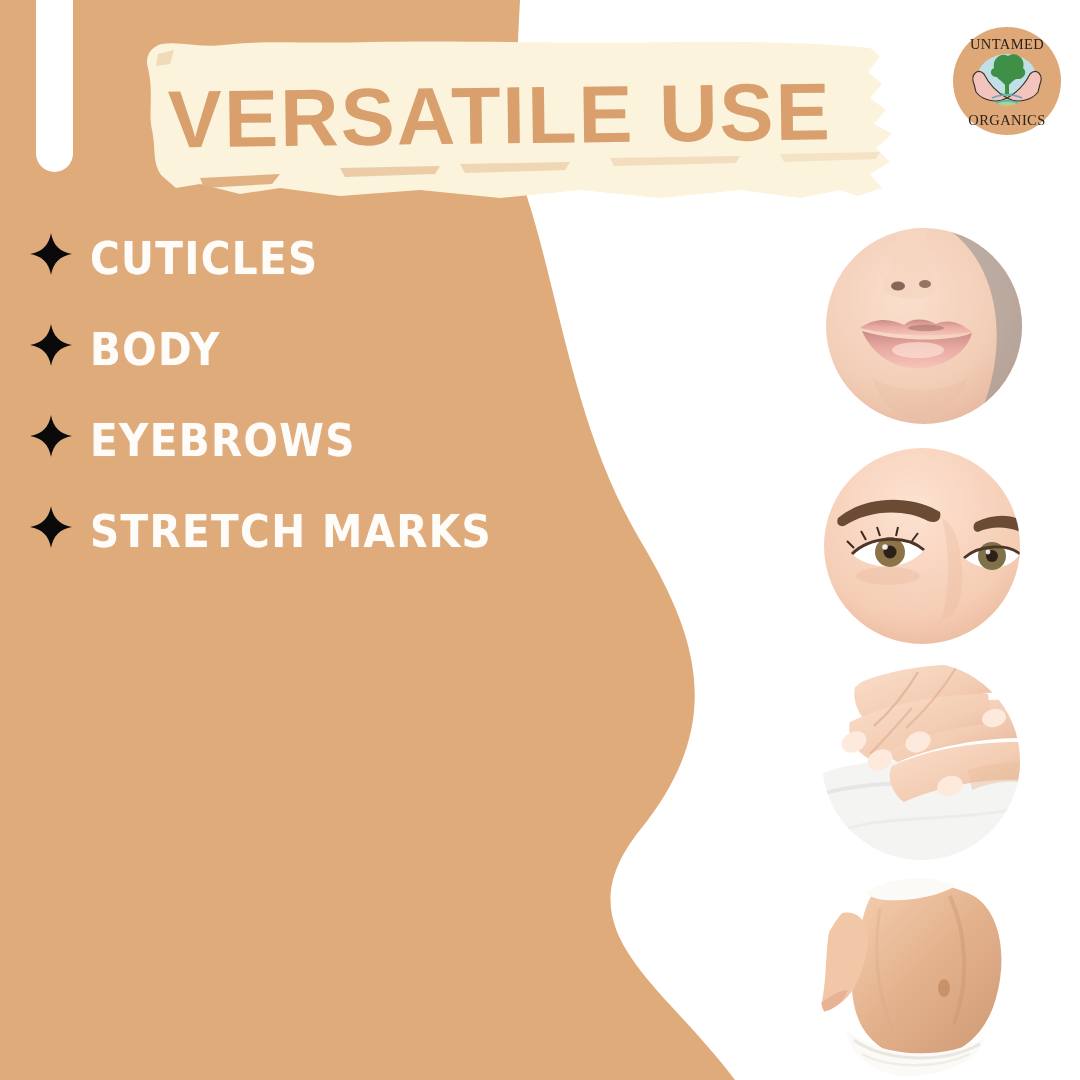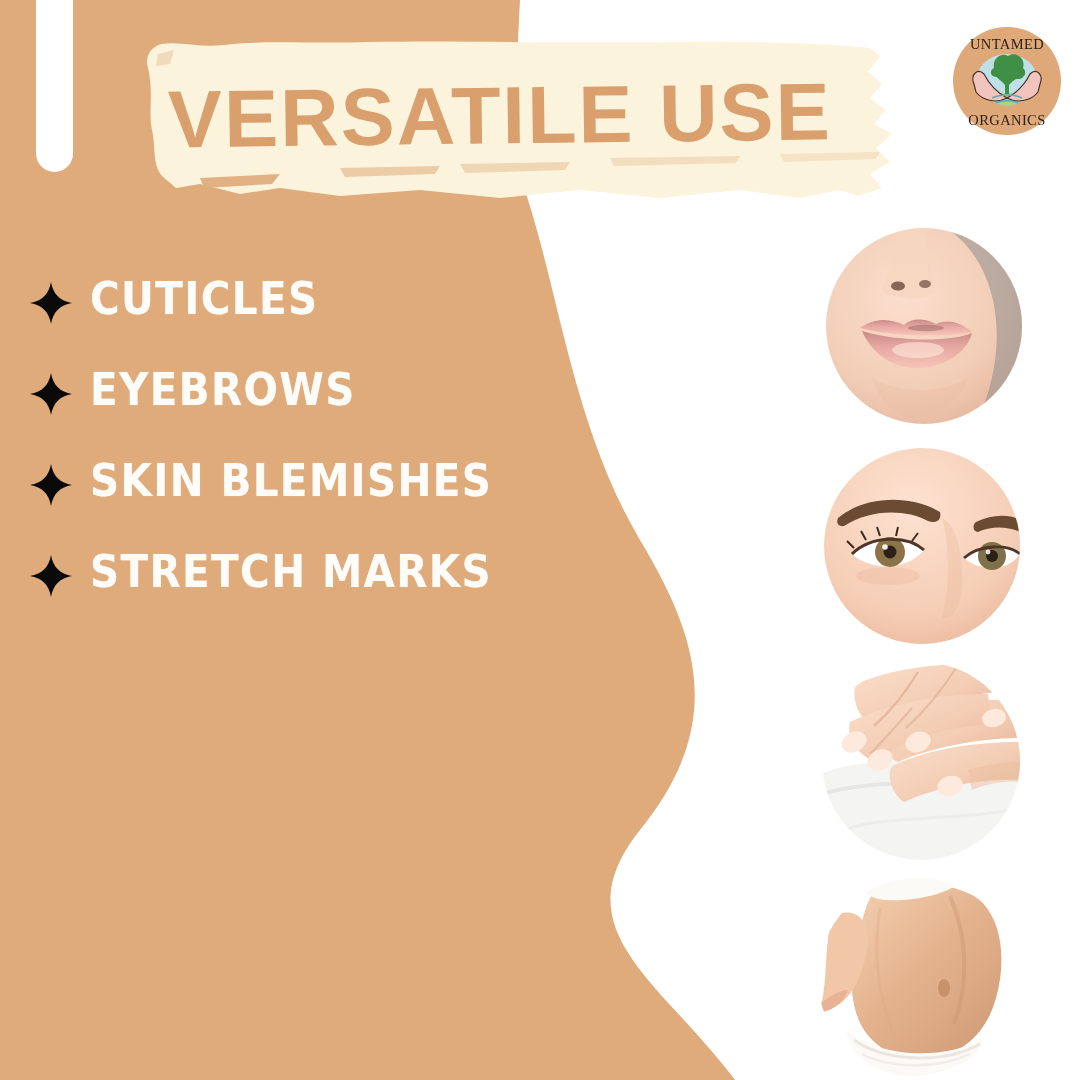--- a/index.html
+++ b/index.html
@@ -78,21 +78,21 @@
   .feature-list {
     position: absolute;
     left: 30px;
     top: 233px;
     width: 520px;
   }
   .feature-row {
     position: relative;
     height: 91px;
     display: flex;
-    align-items: flex-end;
+    align-items: flex-start;
   }
   .star-icon {
     flex: 0 0 auto;
     width: 42px;
     height: 42px;
     margin-right: 18px;
   }
   .feature-label {
     font-family: "DejaVu Sans", sans-serif;
     font-weight: bold;
@@ -179,37 +179,37 @@
 
   <div class="feature-list">
 
     <div class="feature-row">
       <svg class="star-icon" viewBox="0 0 42 42" aria-hidden="true">
         <path d="M21,0 C23,12 30,19 42,21 C30,23 23,30 21,42 C19,30 12,23 0,21 C12,19 19,12 21,0 Z" fill="#0a0a0a"></path>
       </svg>
       <span class="feature-label">CUTICLES</span>
     </div>
 
+    <div class="feature-row">
+      <svg class="star-icon" viewBox="0 0 42 42" aria-hidden="true">
+        <path d="M21,0 C23,12 30,19 42,21 C30,23 23,30 21,42 C19,30 12,23 0,21 C12,19 19,12 21,0 Z" fill="#0a0a0a"></path>
+      </svg>
+      <span class="feature-label">BODY</span>
+    </div>
 
     <div class="feature-row">
       <svg class="star-icon" viewBox="0 0 42 42" aria-hidden="true">
         <path d="M21,0 C23,12 30,19 42,21 C30,23 23,30 21,42 C19,30 12,23 0,21 C12,19 19,12 21,0 Z" fill="#0a0a0a"></path>
       </svg>
       <span class="feature-label">EYEBROWS</span>
     </div>
 
 
 
 
-    <div class="feature-row">
-      <svg class="star-icon" viewBox="0 0 42 42" aria-hidden="true">
-        <path d="M21,0 C23,12 30,19 42,21 C30,23 23,30 21,42 C19,30 12,23 0,21 C12,19 19,12 21,0 Z" fill="#0a0a0a"></path>
-      </svg>
-      <span class="feature-label">SKIN BLEMISHES</span>
-    </div>
 
 
     <div class="feature-row">
       <svg class="star-icon" viewBox="0 0 42 42" aria-hidden="true">
         <path d="M21,0 C23,12 30,19 42,21 C30,23 23,30 21,42 C19,30 12,23 0,21 C12,19 19,12 21,0 Z" fill="#0a0a0a"></path>
       </svg>
       <span class="feature-label">STRETCH MARKS</span>
     </div>
 
   </div>

